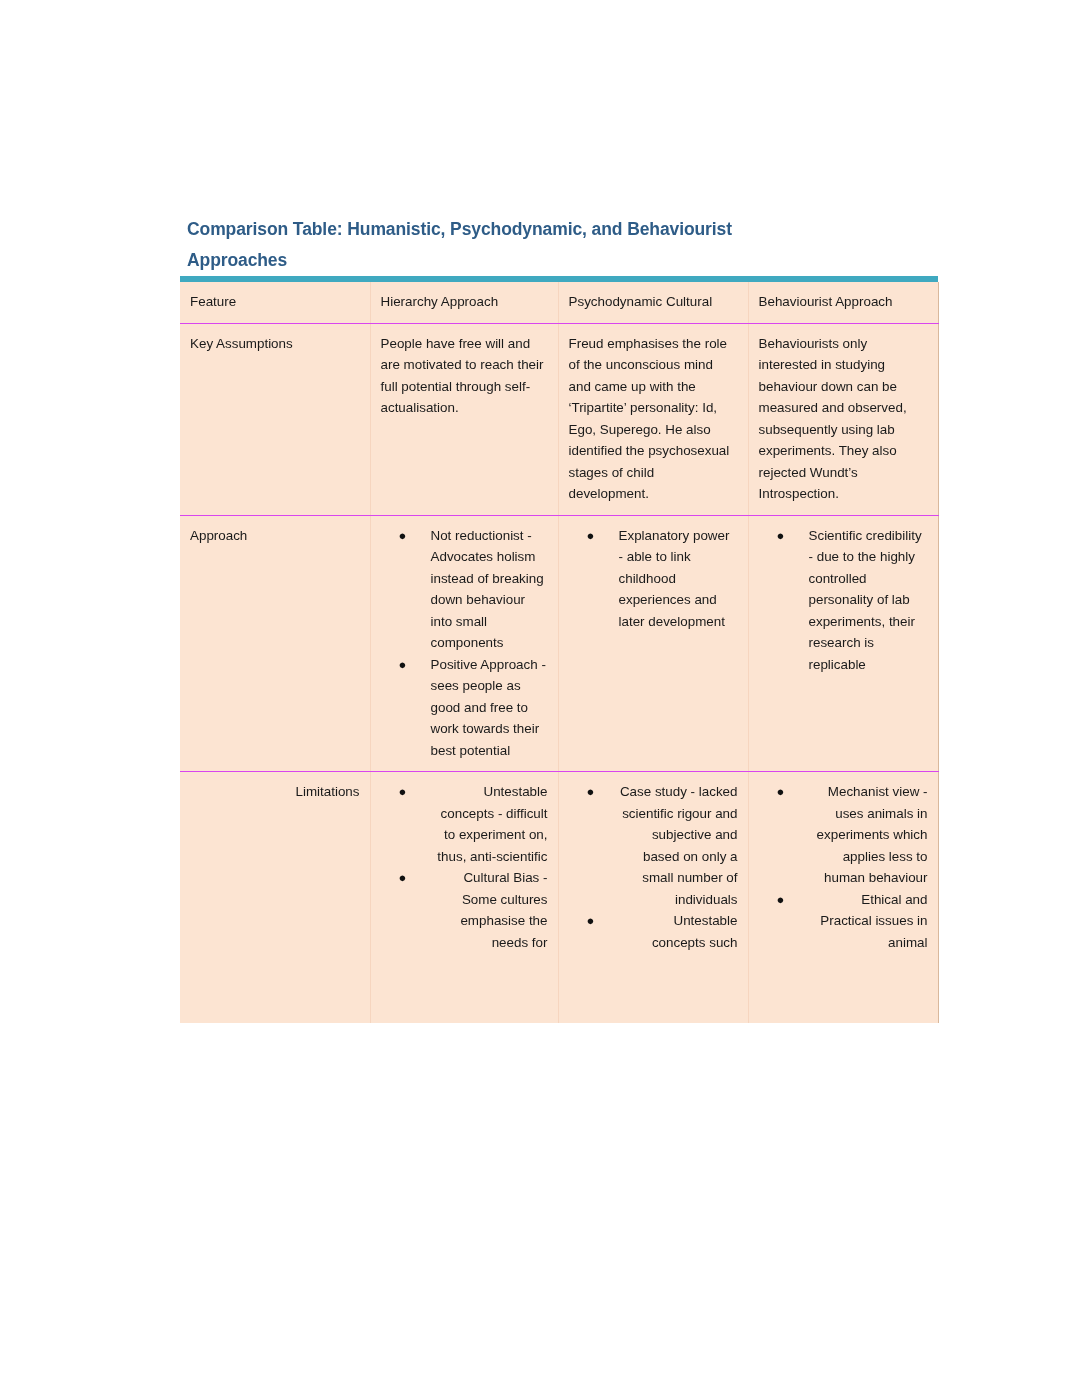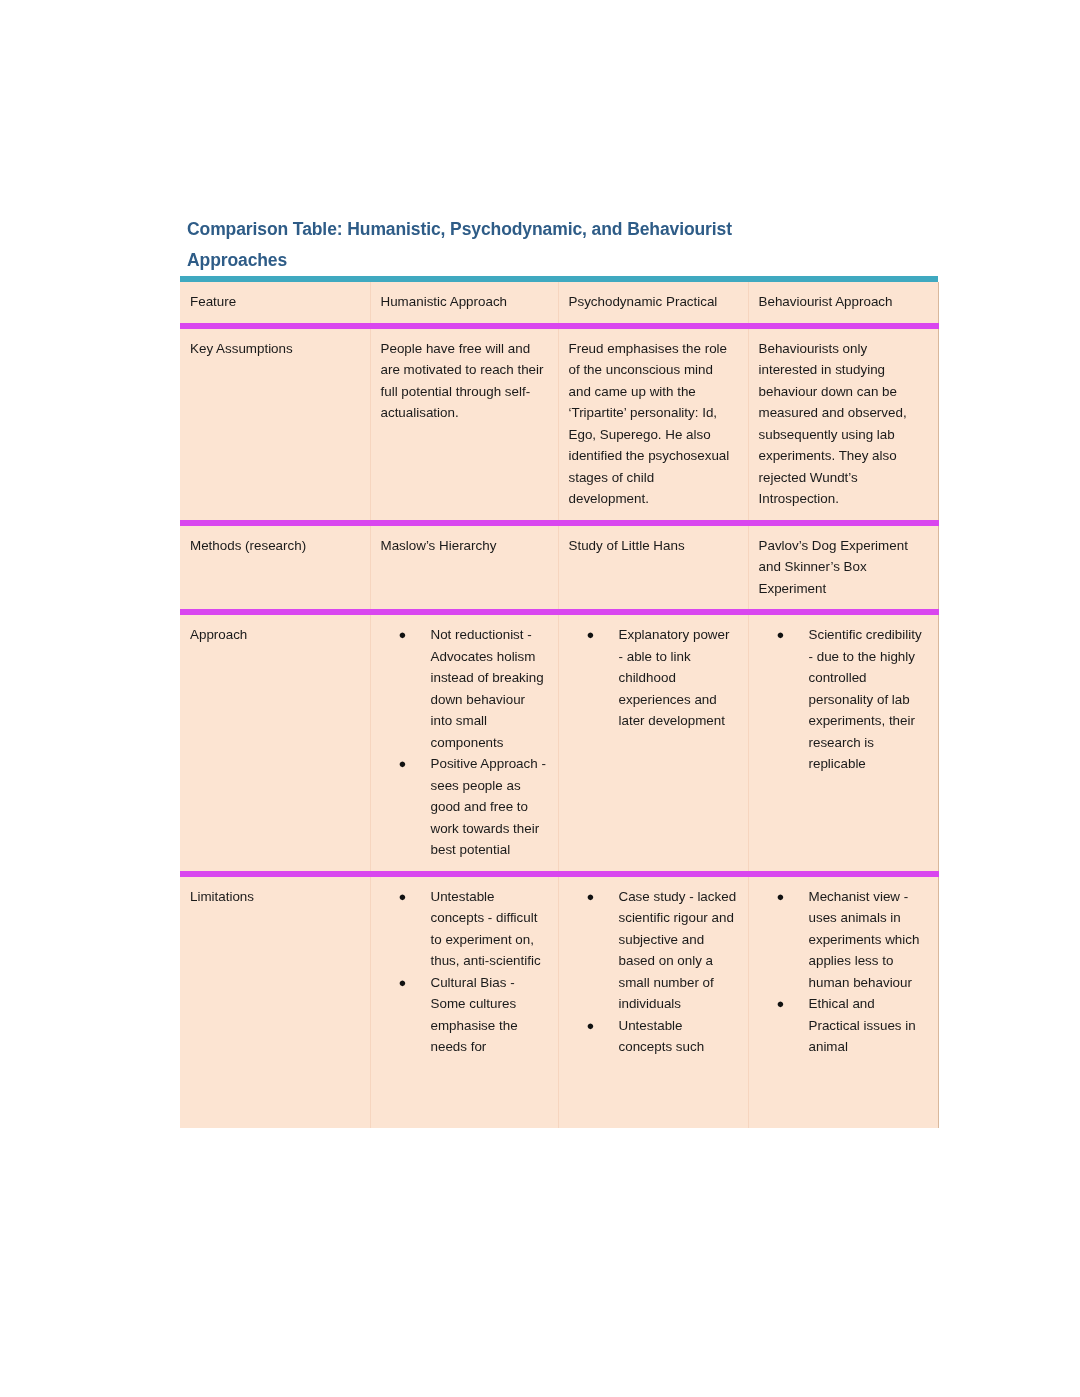--- a/index.html
+++ b/index.html
@@ -51,32 +51,33 @@
   table.cmp {
     border-collapse: collapse;
     width: 758px;
     table-layout: fixed;
     background: #FCE4D2;
   }
   table.cmp td {
     background: #FCE4D2;
     vertical-align: top;
     border-right: 1px solid #F6D5BF;
-    border-bottom: 6px solid #d946ef;
+    border-bottom: 1px solid #d946ef;
     padding: 9px 10px 10px 10px;
     font-size: 13.4px;
     line-height: 21.5px;
     color: #1a1a1a;
   }
   table.cmp td.last-col {
     border-right: 1px solid #D9B89C;
     margin-top: 22px;
   }
   table.cmp tr.no-bottom td {
     border-bottom: none;
+    text-align: right;
   }
 
   col.c1 { width: 190px; }
   col.c2 { width: 188px; }
   col.c3 { width: 190px; }
   col.c4 { width: 190px; }
 
   .cell-text { display: block; }
 
   ul.blist {
@@ -127,24 +128,24 @@
           <col class="c2">
           <col class="c3">
           <col class="c4">
       </colgroup>
       <tbody>
         <tr>
           <td>
             <span class="cell-text">Feature</span>
           </td>
           <td>
-            <span class="cell-text">Humanistic Approach</span>
-          </td>
-          <td>
-            <span class="cell-text">Psychodynamic Practical</span>
+            <span class="cell-text">Hierarchy Approach</span>
+          </td>
+          <td>
+            <span class="cell-text">Psychodynamic Cultural</span>
           </td>
           <td class="last-col">
             <span class="cell-text">Behaviourist Approach</span>
           </td>
         </tr>
 
         <tr>
           <td>
             <span class="cell-text">Key Assumptions</span>
           </td>
@@ -152,34 +153,20 @@
             <span class="cell-text">People have free will and are motivated to reach their full potential through self-actualisation.</span>
           </td>
           <td>
             <span class="cell-text">Freud emphasises the role of the unconscious mind and came up with the ‘Tripartite’ personality: Id, Ego, Superego. He also identified the psychosexual stages of child development.</span>
           </td>
           <td class="last-col">
             <span class="cell-text">Behaviourists only interested in studying behaviour down can be measured and observed, subsequently using lab experiments. They also rejected Wundt’s Introspection.</span>
           </td>
         </tr>
 
-        <tr>
-          <td>
-            <span class="cell-text">Methods (research)</span>
-          </td>
-          <td>
-            <span class="cell-text">Maslow’s Hierarchy</span>
-          </td>
-          <td>
-            <span class="cell-text">Study of Little Hans</span>
-          </td>
-          <td class="last-col">
-            <span class="cell-text">Pavlov’s Dog Experiment and Skinner’s Box Experiment</span>
-          </td>
-        </tr>
 
         <tr>
           <td>
             <span class="cell-text">Approach</span>
           </td>
           <td>
             <ul class="blist">
                 <li><span class="bullet">●</span><span>Not reductionist - Advocates holism instead of breaking down behaviour into small components</span></li>
                 <li><span class="bullet">●</span><span>Positive Approach - sees people as good and free to work towards their best potential</span></li>
               </ul>

